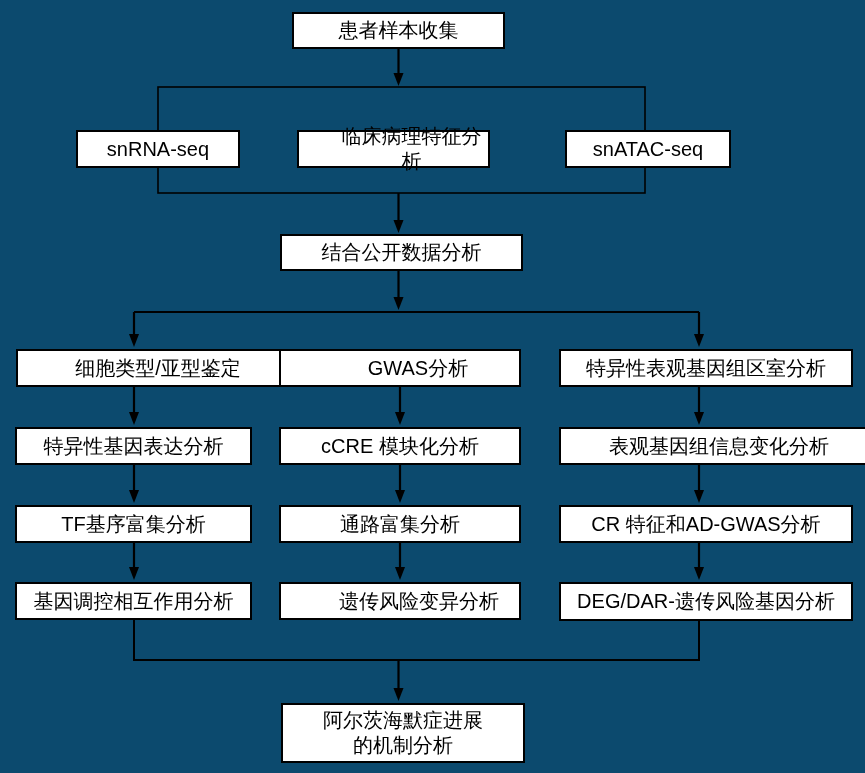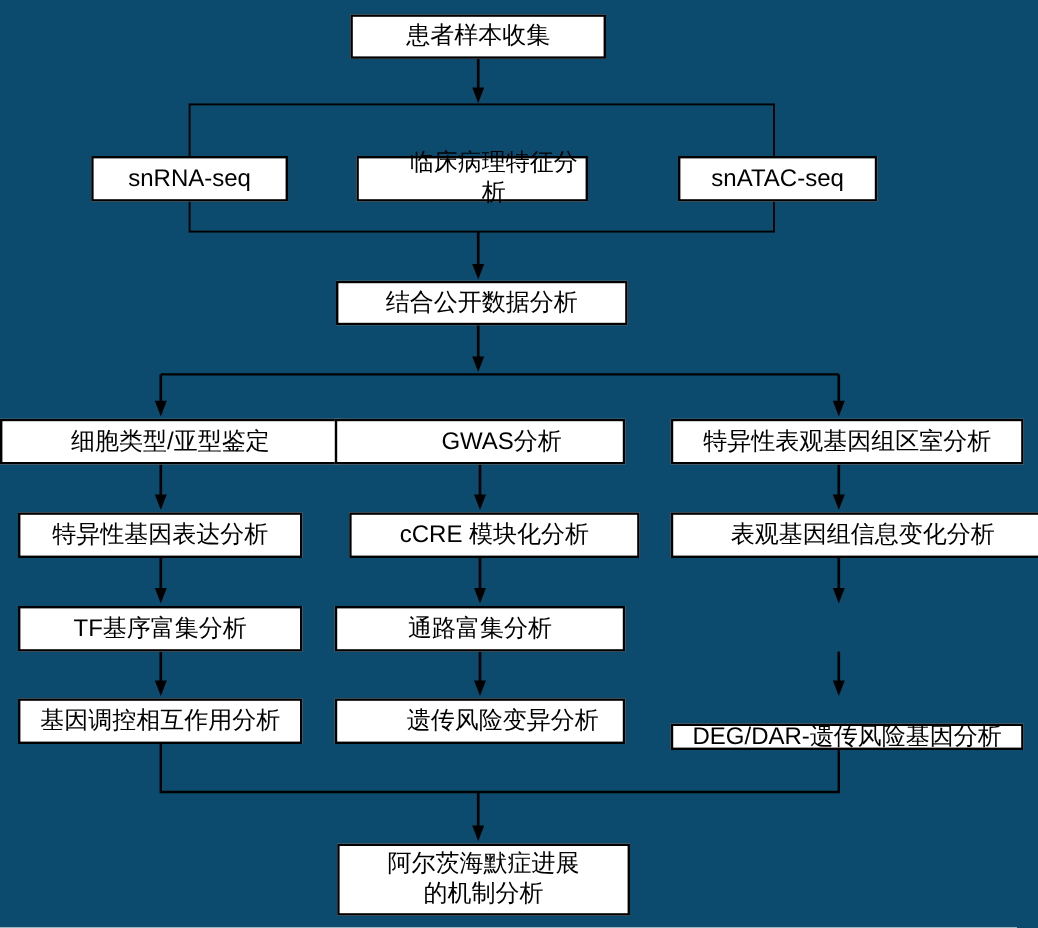--- a/index.html
+++ b/index.html
@@ -128,30 +128,31 @@
   </svg>
 
   <div class="node" style="left:292px; top:12px; width:213px; height:37px;">患者样本收集</div>
 
   <div class="node" style="left:76px; top:130px; width:164px; height:38px;">snRNA-seq</div>
   <div class="node" style="left:297px; top:130px; width:193px; height:38px;padding-left:40px;">临床病理特征分析</div>
   <div class="node" style="left:565px; top:130px; width:166px; height:38px;">snATAC-seq</div>
 
   <div class="node" style="left:280px; top:234px; width:243px; height:37px;">结合公开数据分析</div>
 
-  <div class="node" style="left:0; top:349px; width:284px; height:38px;">细胞类型/亚型鉴定</div>
+  <div class="node" style="left:16px; top:349px; width:284px; height:38px;">细胞类型/亚型鉴定</div>
   <div class="node" style="left:15px; top:427px; width:237px; height:38px;">特异性基因表达分析</div>
   <div class="node" style="left:15px; top:505px; width:237px; height:38px;">TF基序富集分析</div>
   <div class="node" style="left:15px; top:582px; width:237px; height:38px;">基因调控相互作用分析</div>
 
   <div class="node" style="left:279px; top:349px; width:242px; height:38px;padding-left:40px;">GWAS分析</div>
-  <div class="node" style="left:279px; top:427px; width:242px; height:38px;margin-left:12px;">cCRE 模块化分析</div>
+  <div class="node" style="left:279px; top:427px; width:242px; height:38px;">cCRE 模块化分析</div>
   <div class="node" style="left:279px; top:505px; width:242px; height:38px;">通路富集分析</div>
   <div class="node" style="left:279px; top:582px; width:242px; height:38px;padding-left:42px;">遗传风险变异分析</div>
 
   <div class="node" style="left:559px; top:349px; width:294px; height:38px;">特异性表观基因组区室分析</div>
   <div class="node" style="left:559px; top:427px; width:320px; height:38px;">表观基因组信息变化分析</div>
-  <div class="node" style="left:559px; top:582px; width:294px; height:22px;margin-top:21px;">DEG/DAR-遗传风险基因分析</div>
+  <div class="node" style="left:559px; top:505px; width:294px; height:38px;">CR 特征和AD-GWAS分析</div>
+  <div class="node" style="left:559px; top:582px; width:294px; height:39px;">DEG/DAR-遗传风险基因分析</div>
 
   <div class="node" style="left:281px; top:703px; width:244px; height:60px;">阿尔茨海默症进展
 的机制分析</div>
 
 </div>
 
 </body></html>

